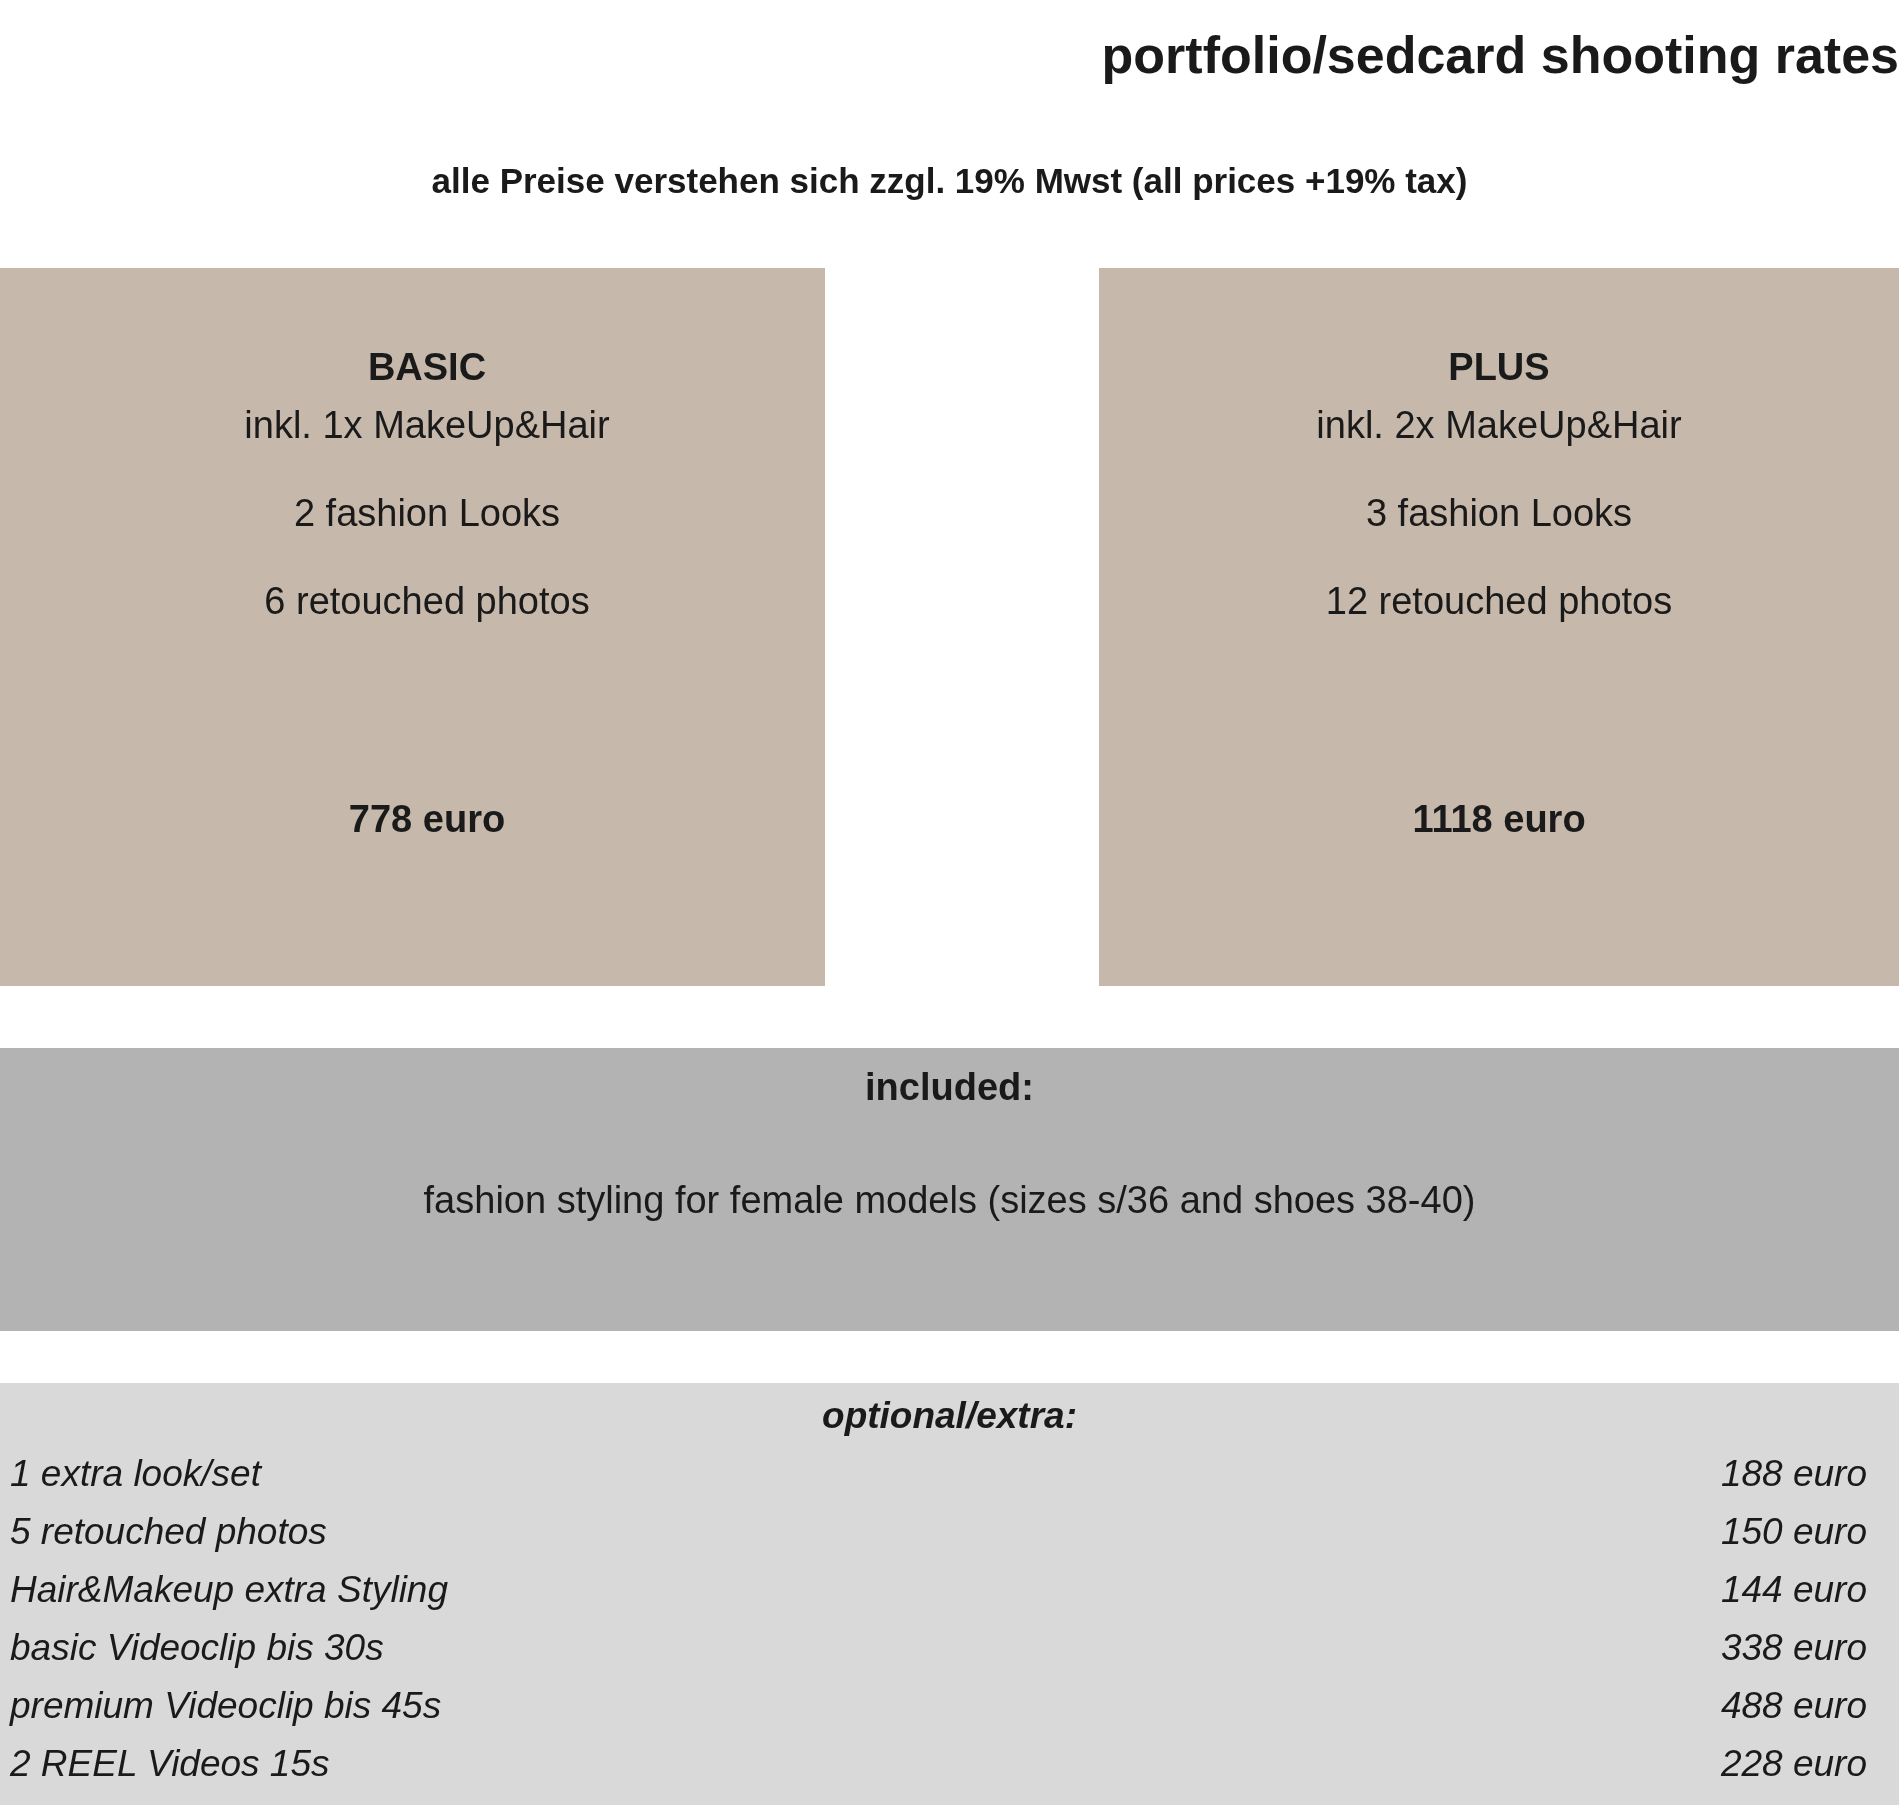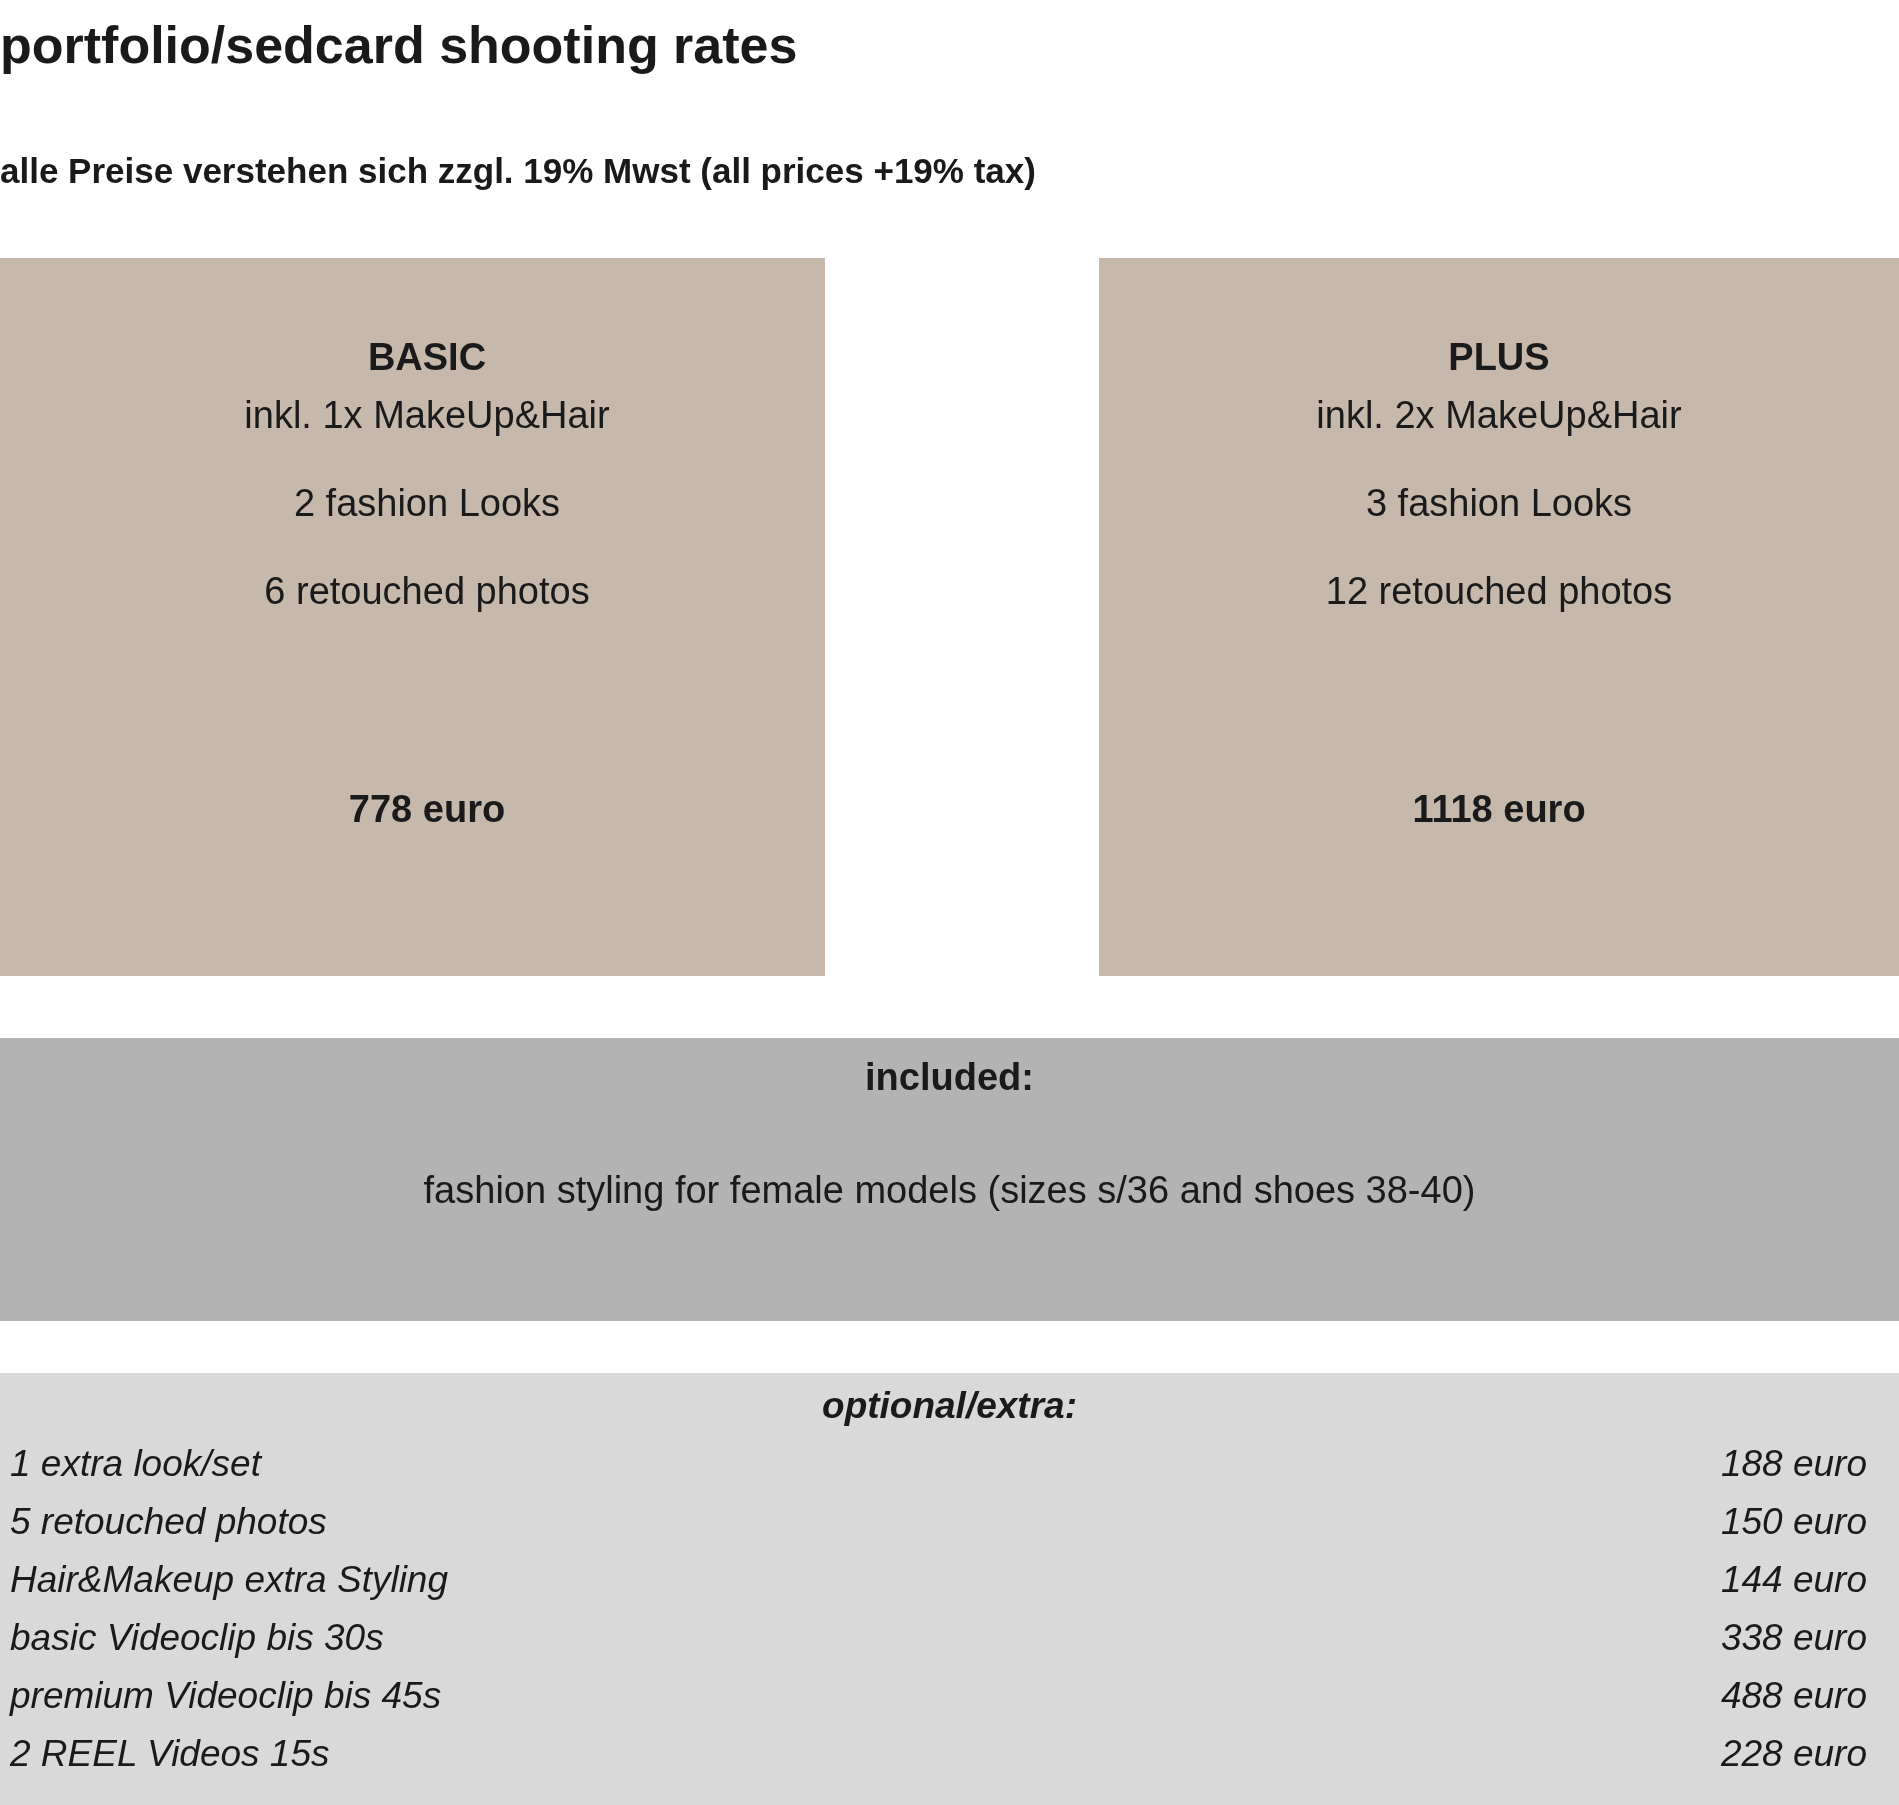--- a/index.html
+++ b/index.html
@@ -10,28 +10,28 @@
     width: 1899px;
     height: 1805px;
     background: #ffffff;
     color: #1a1a1a;
     font-family: "Liberation Sans", sans-serif;
     overflow: hidden;
   }
   .page-title {
     font-size: 52px;
     font-weight: bold;
-    text-align: left;
-    padding-top: 14px;
+    text-align: right;
+    padding-top: 24px;
     line-height: 1.2;
   }
   .tax-note {
     font-size: 35px;
     font-weight: bold;
-    text-align: left;
+    text-align: center;
     margin-top: 74px;
     line-height: 1.2;
   }
   .packages {
     display: flex;
     margin-top: 66px;
   }
   .package {
     height: 718px;
     background: #c6b8aa;

